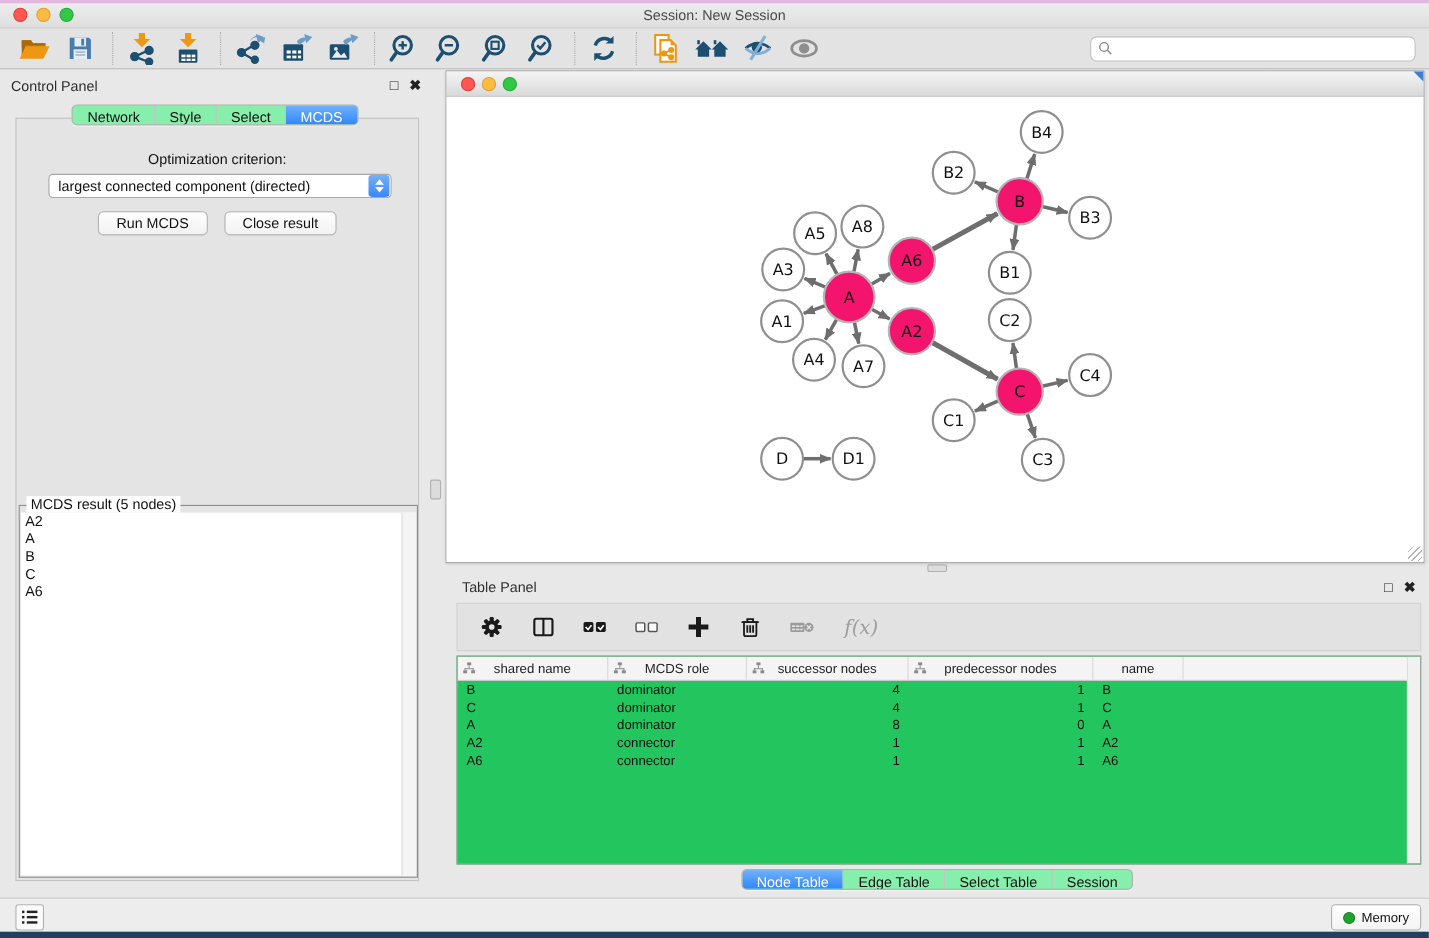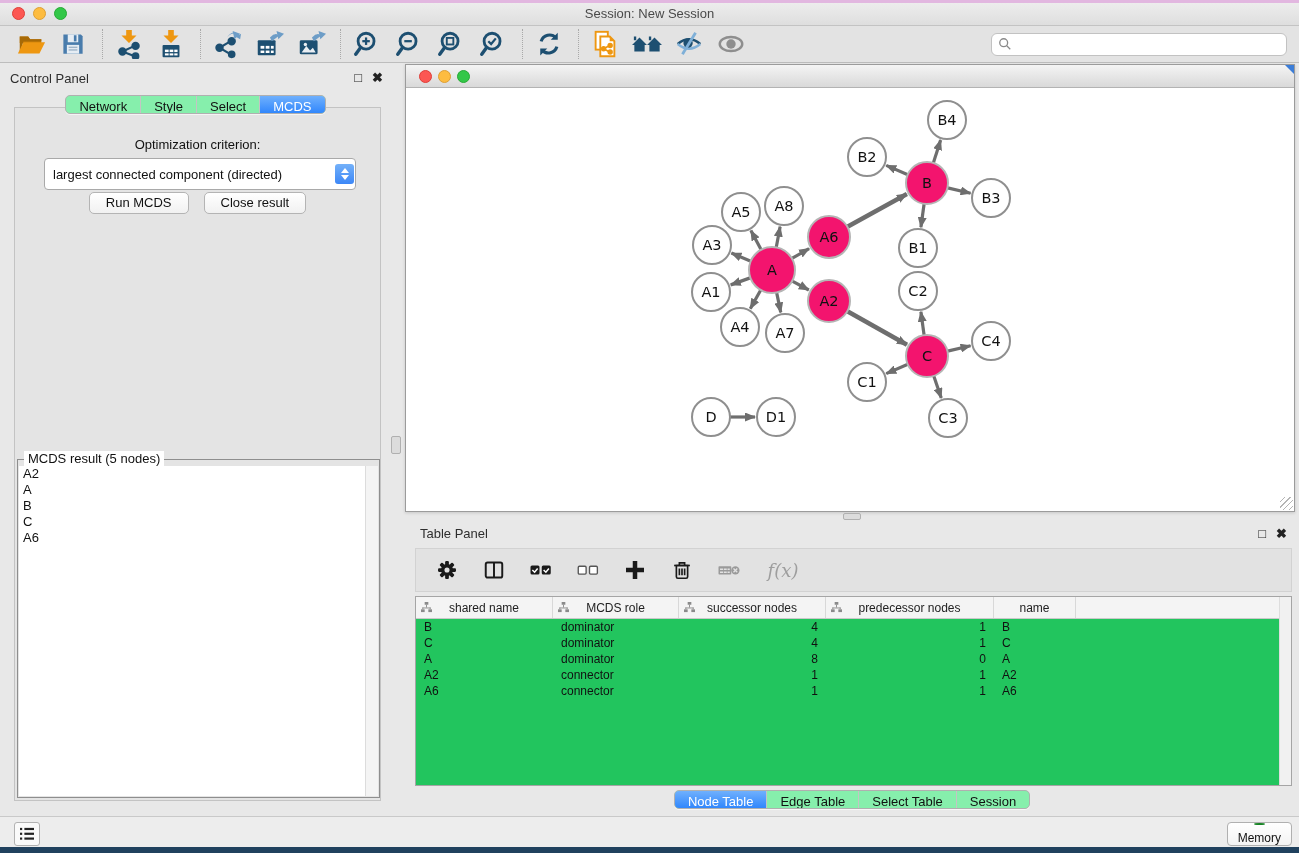--- a/index.html
+++ b/index.html
@@ -34,21 +34,21 @@
   .panel-glyphs { position:absolute; right:8px; top:6px; font-size:13px; color:#222; display:flex; gap:10px; }
   .panel-glyphs span { cursor:default; }
   .cp-body { position:absolute; left:14px; top:43px; width:367px; height:694px;
     border:1px solid #c3c3c3; background:#e4e4e4; }
   .seg { display:flex; border:1px solid #b0b0b0; border-radius:5px; background:#86efac; height:19px; overflow:hidden; box-shadow:0 1px 0 rgba(255,255,255,.6);text-align:right; }
   .seg .s { padding:0 13px; line-height:21px; font-size:13px; color:#111; border-right:1px solid #c4c4c4; white-space:nowrap; }
   .seg .s:last-child { border-right:none; }
   .seg .s.active { background:linear-gradient(#6fb0fd,#3187fc); color:#fff; }
   .cp-tabs { position:absolute; left:0; right:0; top:31px; display:flex; justify-content:center; z-index:3; }
   .opt-label { position:absolute; left:0; right:0; top:29px; text-align:center; font-size:13px; color:#111; }
-  .dropdown { position:absolute; left:29px; top:50px; width:312px; height:32px; background:#fff;
+  .dropdown { position:absolute; left:29px; top:50px; width:312px; height:22px; background:#fff;
     border:1px solid #a9a9a9; border-radius:4px; display:flex; align-items:center; }
   .dropdown .val { flex:1; font-size:13px; color:#111; padding-left:8px; white-space:nowrap; overflow:hidden; }
   .dropdown .stepper { width:19px; height:20px; border-radius:3px; background:linear-gradient(#74b1f9,#3c87f7);
     display:flex; flex-direction:column; align-items:center; justify-content:center; gap:2px; margin-right:1px; }
   .tri-up { width:0; height:0; border-left:4px solid transparent; border-right:4px solid transparent; border-bottom:5px solid #fff; }
   .tri-dn { width:0; height:0; border-left:4px solid transparent; border-right:4px solid transparent; border-top:5px solid #fff; }
   .cp-buttons { position:absolute; left:0; right:0; top:84px; display:flex; justify-content:center; gap:15px; }
   .mac-btn { height:22px; padding:0 16px; font-size:13px; color:#111; line-height:20px;
     background:linear-gradient(#ffffff,#f1f1f1); border:1px solid #b4b4b4; border-radius:5px; }
   .result-group { position:absolute; left:2px; top:351px; width:363px; height:339px; border:1px solid #8e8e8e; }
@@ -87,21 +87,21 @@
   .tr { display:flex; height:16px; }
   .td { font-size:12px; color:#111; line-height:16px; padding:0 8px; white-space:nowrap; overflow:hidden; }
   .tbl-scroll { position:absolute; right:0; top:0; bottom:0; width:12px; background:#f1f1f1; border-left:1px solid #ddd; }
   .tp-tabs { position:absolute; left:0; right:0; top:270px; display:flex; justify-content:center; }
 
   
   .statusbar { position:absolute; left:0; top:816px; width:1299px; height:31px; background:#ededed; border-top:1px solid #c9c9c9; }
   .list-btn { position:absolute; left:14px; top:5px; width:26px; height:24px; background:#fafafa; border:1px solid #b2b2b2; border-radius:3px;
     display:flex; align-items:center; justify-content:center; }
   .memory-btn { position:absolute; right:7px; top:5px; height:24px; padding:0 10px; background:linear-gradient(#fff,#f3f3f3);
-    border:1px solid #b0b0b0; border-radius:4px; display:flex; align-items:center; gap:6px; font-size:12px; color:#111;flex-direction:column; }
+    border:1px solid #b0b0b0; border-radius:4px; display:flex; align-items:center; gap:6px; font-size:12px; color:#111; }
   .memory-dot { width:11px; height:11px; border-radius:50%; background:#1fa32e; border:1px solid #178225; }
   .navy-strip { position:absolute; left:0; top:847px; width:1299px; height:6px; background:#20415e; }
 </style>
 </head>
 <body>
 
 <div class="app">
 
   <div class="titlebar">
     <div class="pinkstrip"></div>

